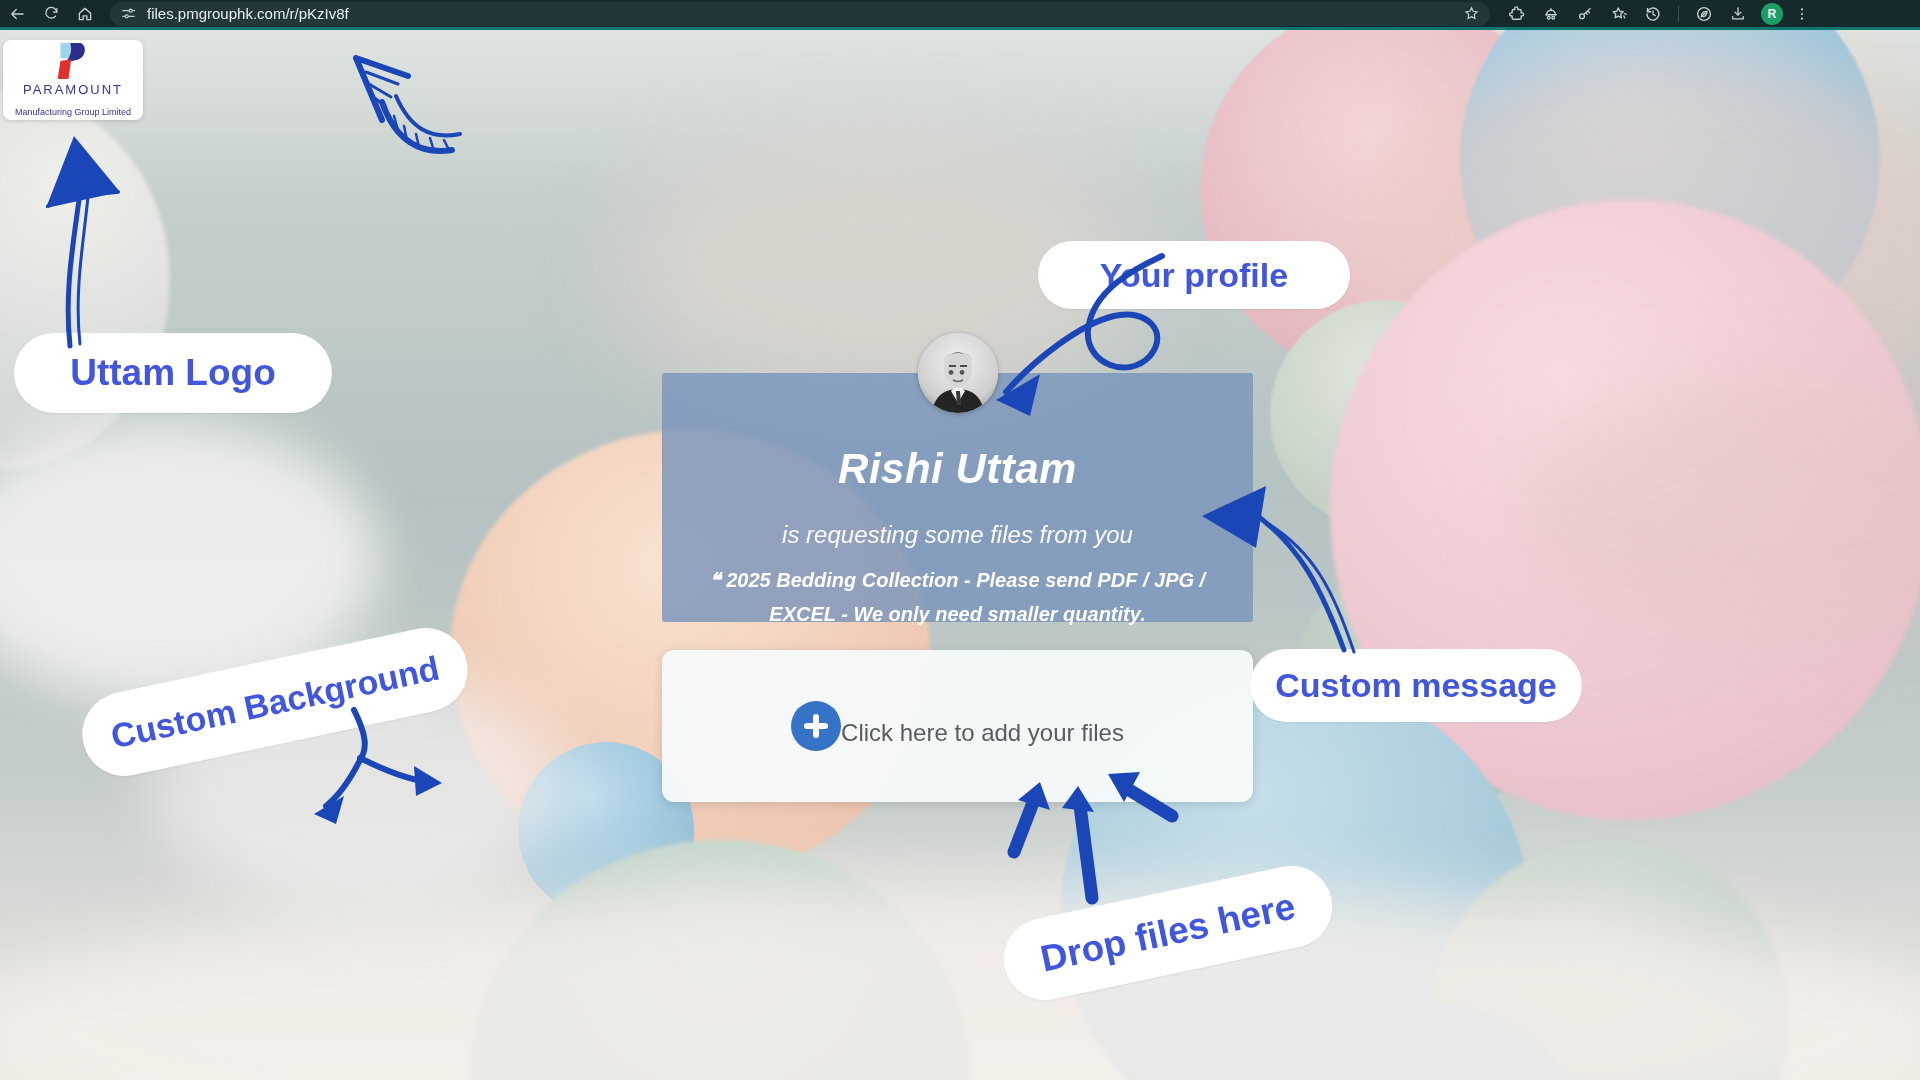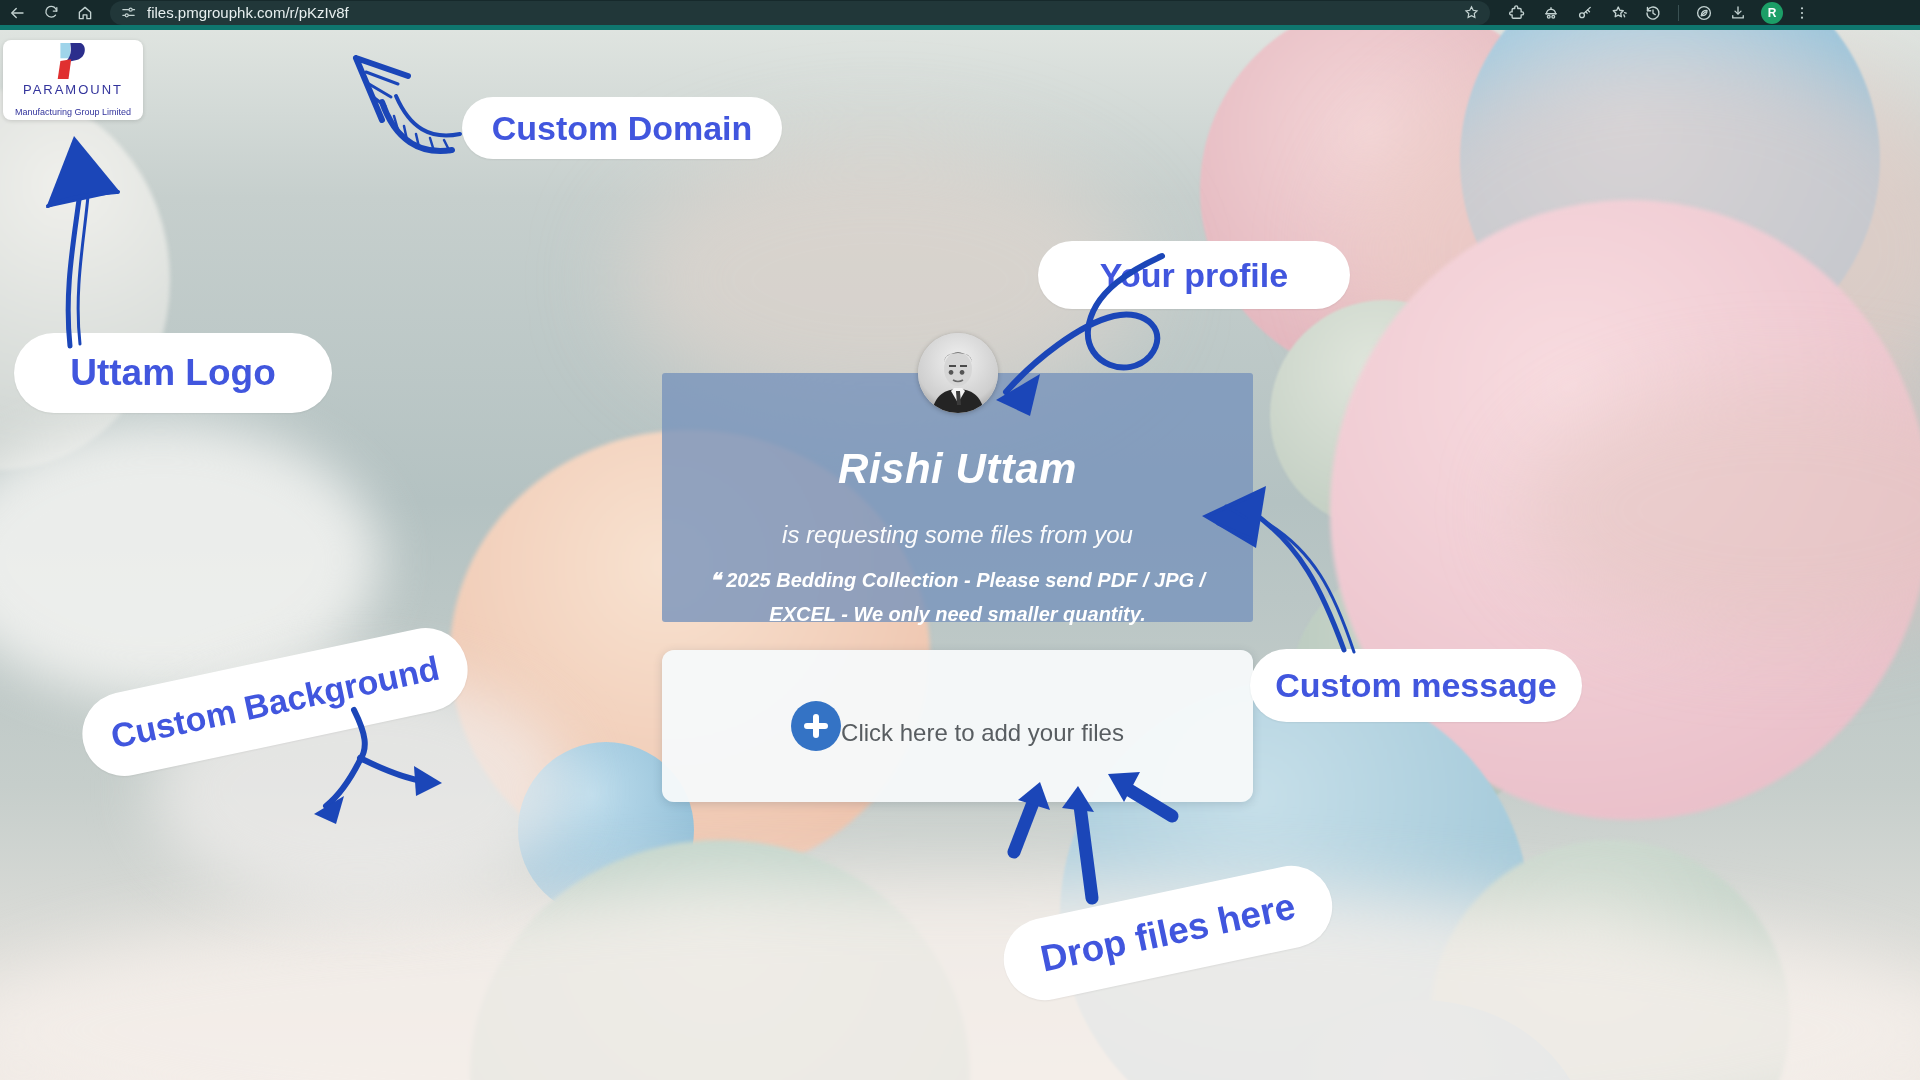--- a/index.html
+++ b/index.html
@@ -1,21 +1,21 @@
 <!DOCTYPE html>
 <html><head>
 <meta charset="utf-8">
 <style>
   html,body{margin:0;padding:0;background:#0c1d1f;}
   body{width:1920px;height:1080px;overflow:hidden;font-family:"Liberation Sans",sans-serif;}
   .stage{position:relative;width:1920px;height:1080px;}
 
   
   .toolbar{position:absolute;left:0;top:0;width:1920px;height:30px;background:#16292b;
-           display:flex;align-items:center;border-bottom:5px solid #0f766e;box-sizing:border-box;z-index:40;}
+           display:flex;align-items:center;border-bottom:3px solid #0f766e;box-sizing:border-box;z-index:40;}
   .tb-icon{flex:0 0 auto;display:flex;align-items:center;justify-content:center;width:34px;height:30px;cursor:pointer;}
   .tb-icon svg{stroke:#c3d2d1;fill:none;stroke-width:1.8;stroke-linecap:round;stroke-linejoin:round;}
   .omnibox{flex:1 1 auto;max-width:1360px;height:24px;margin:0 10px 0 8px;background:#213739;border-radius:12px;
            display:flex;align-items:center;padding:0 10px;cursor:text;}
   .omnibox svg{stroke:#c3d2d1;fill:none;stroke-width:1.7;stroke-linecap:round;}
   .url-text{color:#e7efef;font-size:15px;margin-left:10px;white-space:nowrap;flex:1 1 auto;}
   .sep{width:1px;height:16px;background:#3a5153;margin:0 8px;}
   .profile-chip{width:22px;height:22px;border-radius:50%;background:#1c9e67;color:#fff;font-size:12px;font-weight:700;
                 display:flex;align-items:center;justify-content:center;margin:0 6px;cursor:pointer;}
 
@@ -229,21 +229,20 @@
 
     <section class="upload-card">
       <div class="plus-circle">
         <svg width="26" height="26" viewBox="0 0 26 26">
           <path d="M13 4v18M4 13h18"></path>
           </svg>
       </div>
       <div class="upload-label">Click here to add your files</div>
     </section>
 
-    <div class="pill pill-custom-domain">Custom Domain</div>
     <div class="pill pill-your-logo">Uttam Logo</div>
     <div class="pill pill-your-profile">Your profile</div>
     <div class="pill pill-custom-background">Custom Background</div>
     <div class="pill pill-custom-message">Custom message</div>
     <div class="pill pill-drop-files">Drop files here</div>
 
     <svg class="arrows" viewBox="0 0 1920 1080">
       <g>
         <path d="M452 150 C420 155 395 140 382 102" stroke-width="6"></path>
         <path d="M460 134 C430 140 410 128 396 96" stroke-width="4"></path>

